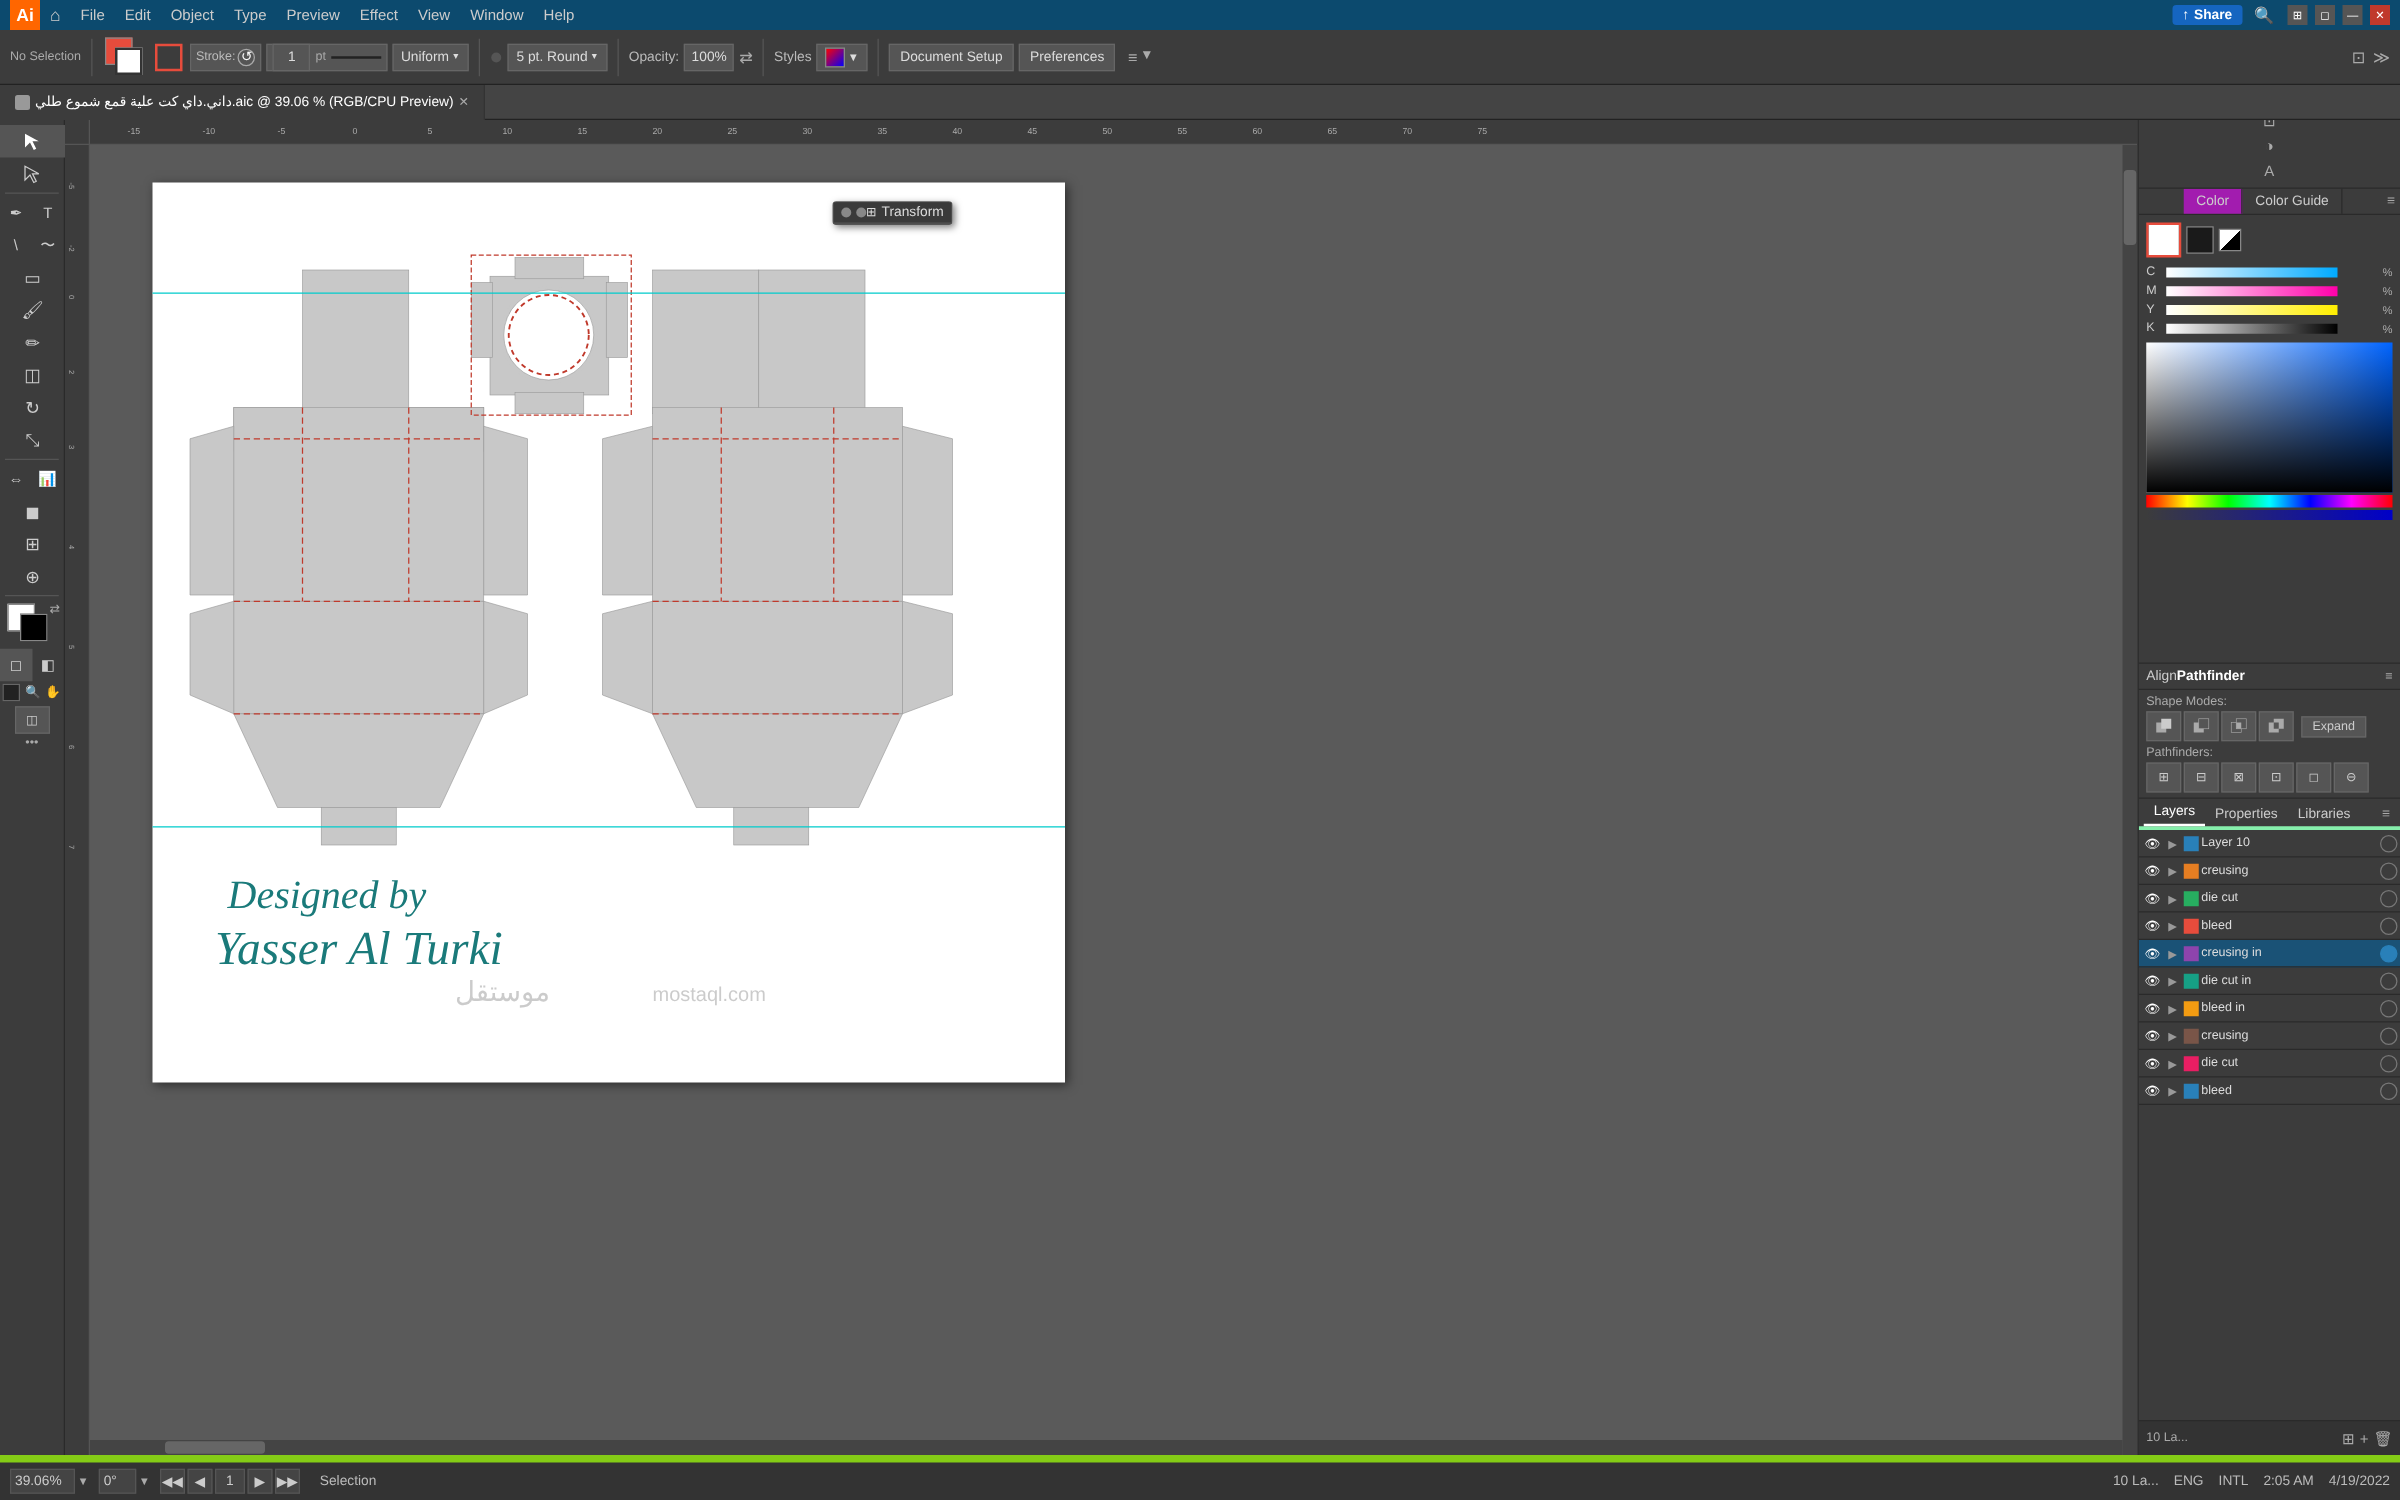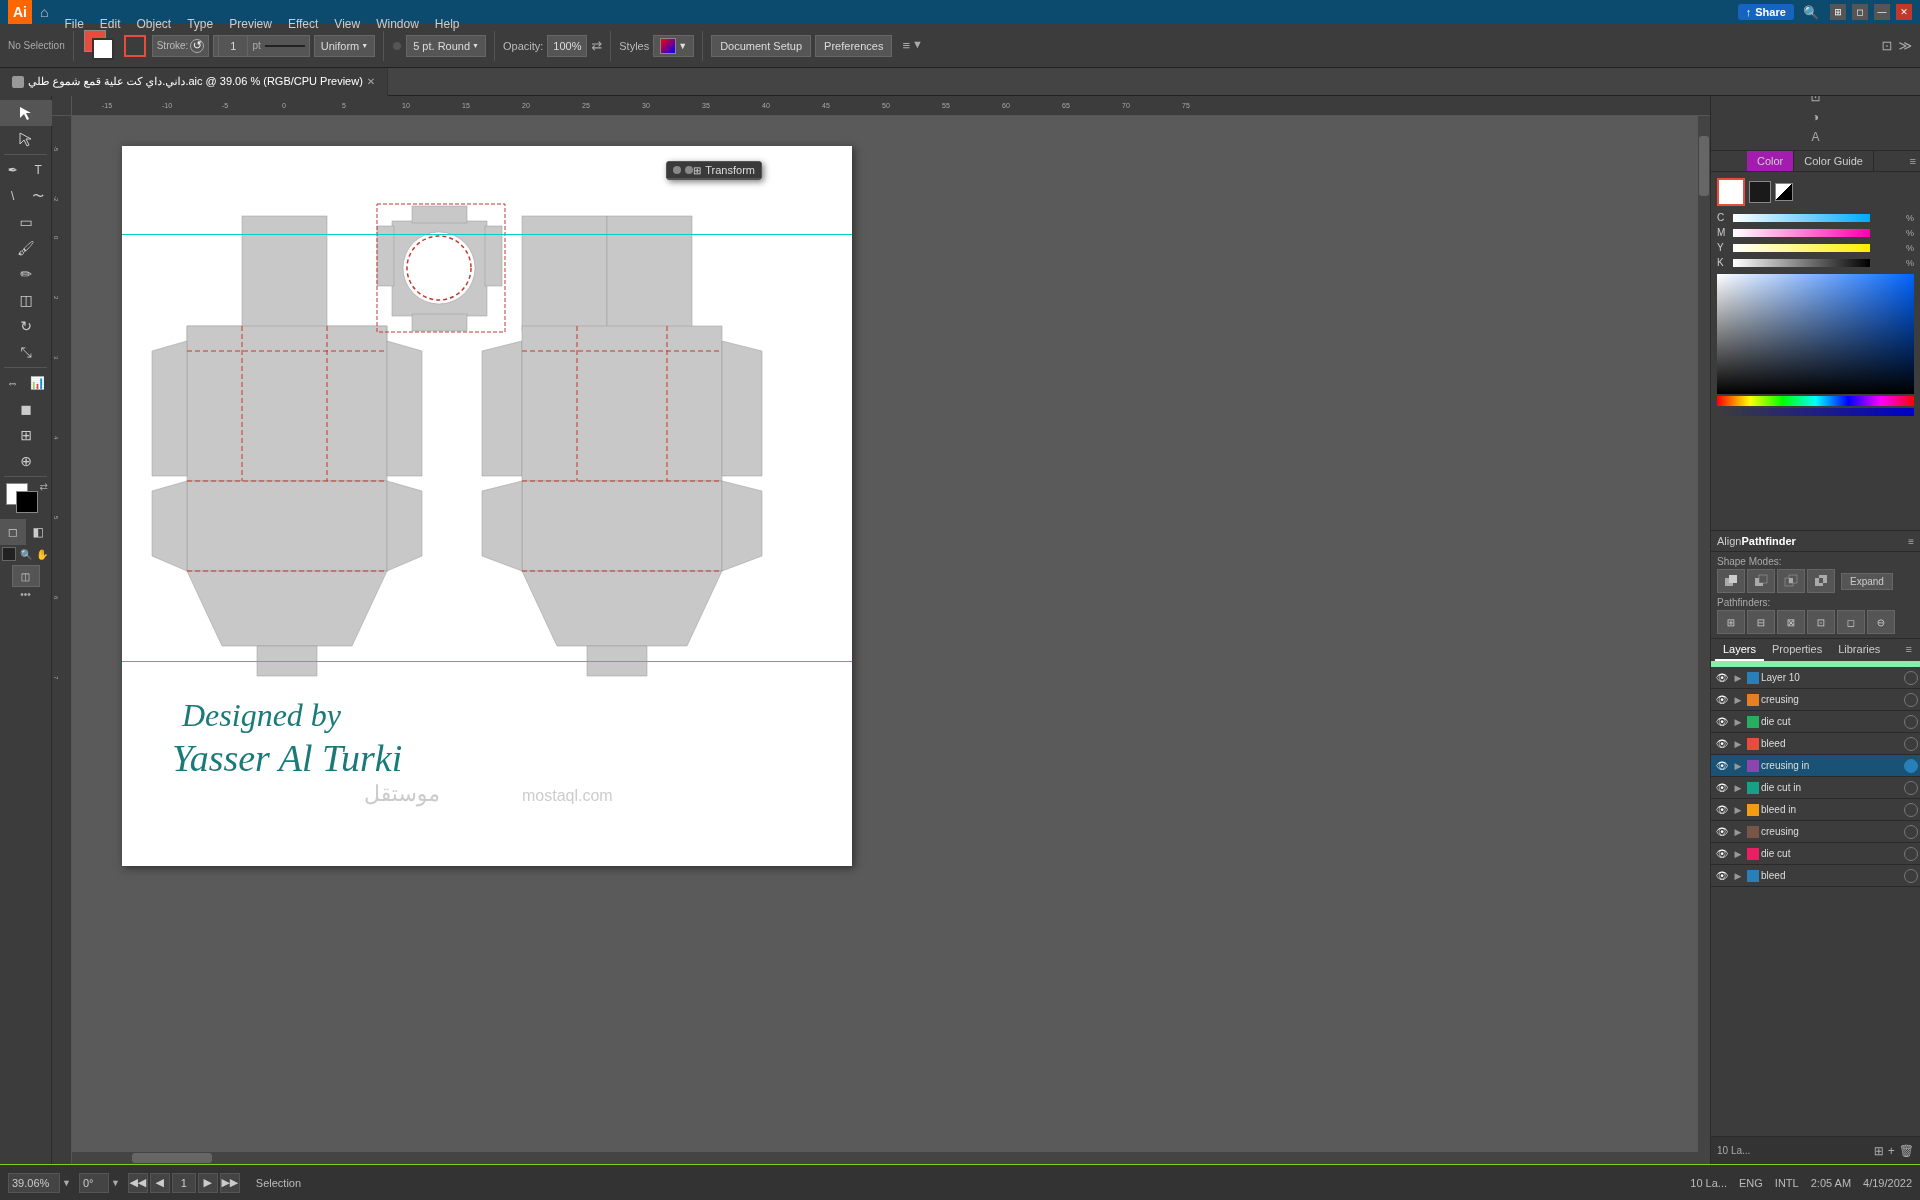--- a/index.html
+++ b/index.html
@@ -3,21 +3,21 @@
   <meta charset="utf-8">
   <style>
     * { margin: 0; padding: 0; box-sizing: border-box; }
     body { width: 1920px; height: 1200px; overflow: hidden; background: #5a5a5a; font-family: 'Arial', sans-serif; font-size: 11px; color: #fff; }
 
     
     #menu-bar {
       width: 100%; height: 24px; background: #0c4a6e; display: flex; align-items: center; padding: 0 8px; gap: 0;
       position: absolute; top: 0; left: 0; z-index: 100;
     }
-    .menu-item { padding: 12px 8px; height: 24px; line-height: 24px; cursor: pointer; font-size: 12px; color: #ccc; }
+    .menu-item { padding: 0 8px; height: 24px; line-height: 24px; cursor: pointer; font-size: 12px; color: #ccc; }
     .app-logo { width: 24px; height: 24px; background: #ff6600; display: flex; align-items: center; justify-content: center; margin-right: 8px; font-size: 14px; font-weight: bold; color: white; }
     .home-icon { margin-right: 8px; font-size: 14px; color: #ccc; }
 
     
     #toolbar {
       width: 100%; height: 44px; background: #3c3c3c; display: flex; align-items: center; padding: 0 8px; gap: 4px;
       position: absolute; top: 24px; left: 0; z-index: 99;
       border-bottom: 1px solid #222;
     }
     .toolbar-item { display: flex; align-items: center; gap: 2px; }
@@ -80,21 +80,21 @@
     .panel-title.active { color: #fff; font-weight: bold; }
     .shape-modes-label { font-size: 10px; color: #aaa; margin: 0 0 2px; }
     .shape-btn { width: 28px; height: 24px; background: #555; border: 1px solid #666; display: flex; align-items: center; justify-content: center; cursor: pointer; font-size: 10px; color: #ccc; }
     .expand-btn { padding: 2px 8px; background: #555; border: 1px solid #666; font-size: 10px; color: #ccc; cursor: pointer; }
     .pathfinders-label { font-size: 10px; color: #aaa; margin: 4px 0 2px; }
     .path-btn-row { display: flex; gap: 2px; }
     .path-btn { width: 28px; height: 24px; background: #555; border: 1px solid #666; display: flex; align-items: center; justify-content: center; cursor: pointer; font-size: 10px; color: #ccc; }
 
     
     #layers-panel { flex: 1; display: flex; flex-direction: column; overflow: hidden; }
-    .layers-tabs { display: flex; border-bottom: 6px solid #86efac; padding: 0 4px; }
+    .layers-tabs { display: flex; border-bottom: 3px solid #86efac; padding: 0 4px; align-items: flex-end; }
     .layer-tab { padding: 4px 8px; font-size: 11px; color: #ccc; cursor: pointer; }
     .layer-tab.active { color: #fff; border-bottom: 2px solid #fff; }
     .layers-list { flex: 1; overflow-y: auto; background: #3c3c3c; }
     .layer-row { display: flex; align-items: center; height: 22px; padding: 0 2px; cursor: pointer; border-bottom: 1px solid #2a2a2a; }
     .layer-row.active { background: #1a5276; }
     .layer-eye { width: 18px; height: 18px; display: flex; align-items: center; justify-content: center; font-size: 10px; cursor: pointer; }
     .layer-arrow { width: 14px; height: 18px; display: flex; align-items: center; justify-content: center; font-size: 9px; color: #999; cursor: pointer; }
     .layer-color { width: 12px; height: 12px; margin: 0 2px; }
     .layer-name { flex: 1; font-size: 10px; color: #ddd; }
     .layer-circle { width: 14px; height: 14px; border: 1px solid #777; border-radius: 50%; display: flex; align-items: center; justify-content: center; font-size: 8px; }
@@ -122,21 +122,21 @@
       border: 1px solid #555; border-radius: 3px; padding: 0; z-index: 50;
       box-shadow: 2px 2px 6px rgba(0,0,0,0.5);
     }
     .transform-title-bar { display: flex; align-items: center; justify-content: space-between; padding: 2px 6px; background: #3a3a3a; border-bottom: 1px solid #555; }
     .transform-title { font-size: 11px; color: #ddd; display: flex; align-items: center; gap: 4px; }
 
     
     #status-bar {
       position: absolute; bottom: 0; left: 0; right: 0; height: 36px; background: #333;
       display: flex; align-items: center; padding: 0 8px; gap: 8px;
-      border-top: 1px solid #84cc16; z-index: 100;
+      border-top: 6px solid #84cc16; z-index: 100;
     }
     .nav-btn { background: #444; border: 1px solid #555; color: #ccc; font-size: 11px; height: 20px; width: 20px; cursor: pointer; display: flex; align-items: center; justify-content: center; }
 
     .layer-swatch-blue { background: #2980b9; }
     .layer-swatch-orange { background: #e67e22; }
     .layer-swatch-green { background: #27ae60; }
     .layer-swatch-red { background: #e74c3c; }
     .layer-swatch-purple { background: #8e44ad; }
     .layer-swatch-teal { background: #16a085; }
     .layer-swatch-yellow { background: #f39c12; }

